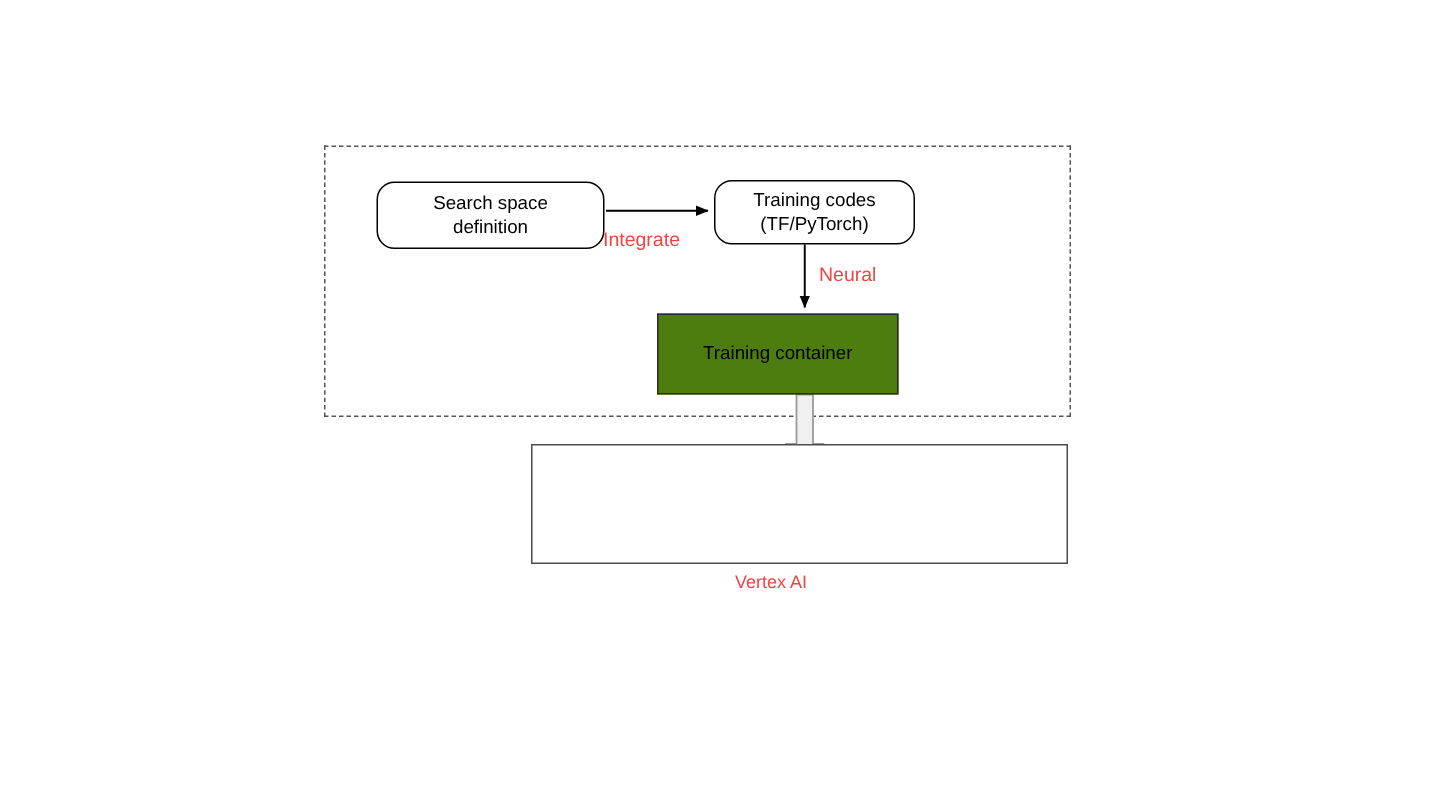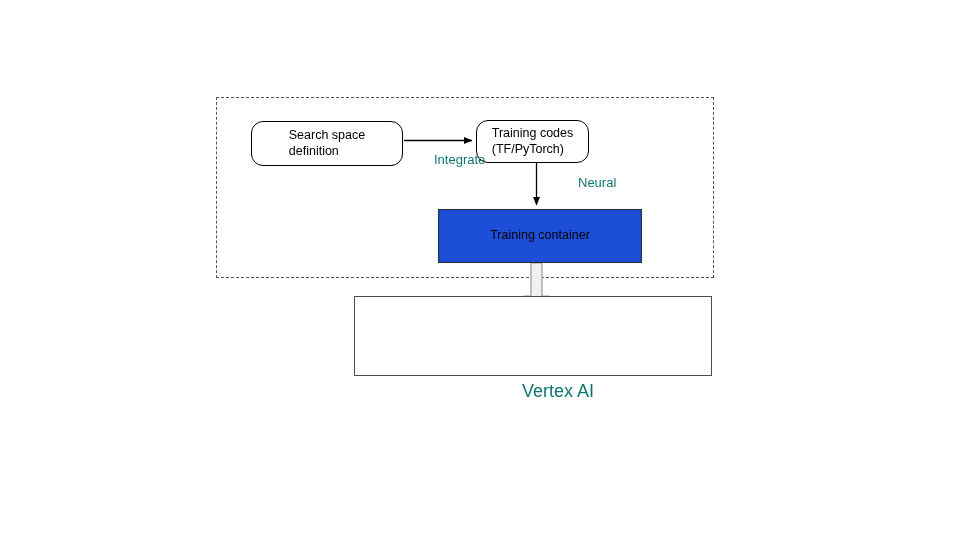--- a/index.html
+++ b/index.html
@@ -20,21 +20,21 @@
     width: 960px;
     height: 540px;
   }
   
   .box {
     position: absolute;
     box-sizing: border-box;
     display: flex;
     align-items: center;
     justify-content: center;
-    text-align: left;
+    text-align: center;
     line-height: 1.25;
     white-space: pre-line;
   }
 
   
   .group-dashed {
     left: 216px;
     top: 97px;
     width: 498px;
     height: 181px;
@@ -51,31 +51,31 @@
   }
   #search-space-box {
     left: 251px;
     top: 121px;
     width: 152px;
     height: 45px;
   }
   #training-codes-box {
     left: 476px;
     top: 120px;
-    width: 113px;
+    width: 134px;
     height: 43px;
   }
 
   
   #training-container-box {
     left: 438px;
     top: 209px;
-    width: 204px;
+    width: 161px;
     height: 54px;
-    background: #1d4ed8;
+    background: #4d7c0f;
     border: 1.3px solid #2b2b2b;
     font-size: 12.5px;
   }
 
   
   #vertex-ai-box {
     left: 354px;
     top: 296px;
     width: 358px;
     height: 80px;
@@ -91,36 +91,35 @@
     height: 57px;
     background: #c5d9f5;
     border: 1.6px dotted #8a8a8a;
     font-size: 17px;
   }
 
   
   .label {
     position: absolute;
     font-size: 13px;
-    color: #0f766e;
+    color: #ef4444;
     white-space: nowrap;
-    margin-left: 32px;
   }
   #integrate-label {
     left: 402px;
     top: 152px;
   }
   #build-label {
     left: 546px;
     top: 175px;
   }
   #vertex-ai-label {
     left: 490px;
     top: 381px;
-    font-size: 18px;
+    font-size: 12px;
   }
 
   
   #connectors {
     position: absolute;
     left: 0;
     top: 0;
     width: 960px;
     height: 540px;
     pointer-events: none;

